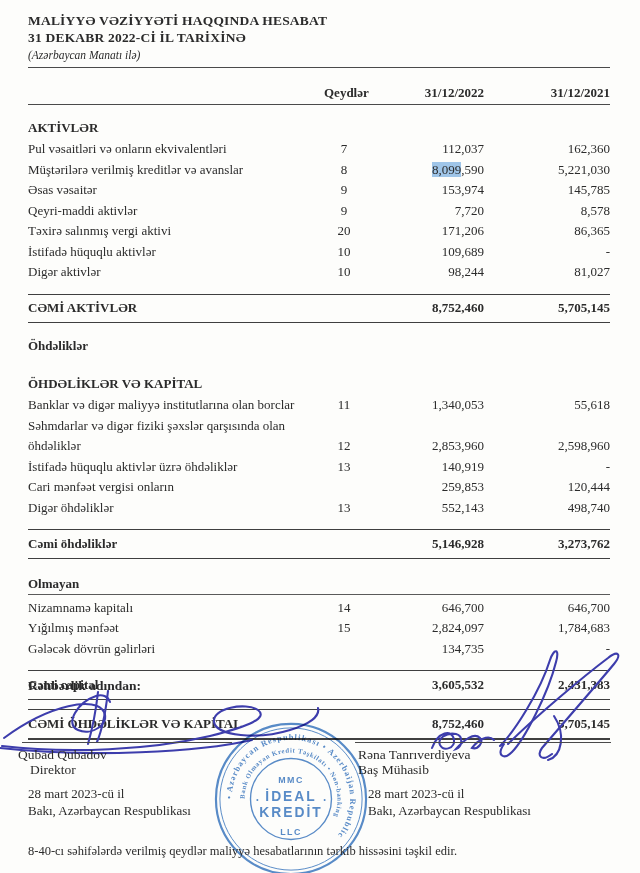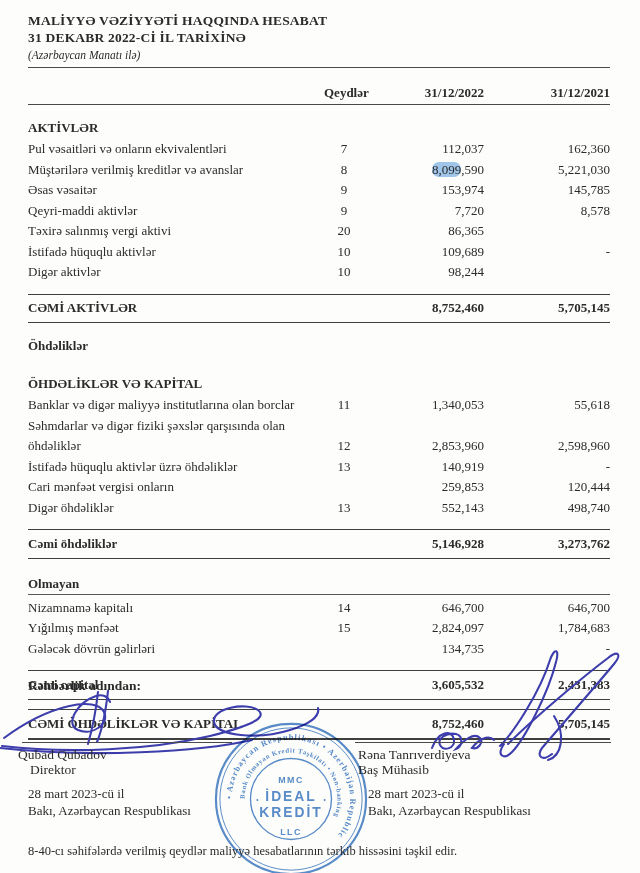--- a/index.html
+++ b/index.html
@@ -27,21 +27,21 @@
   .sec-title.big { margin-top:22px; }
   .sec-title.underlined { border-bottom:1px solid #5a5a5a; padding-bottom:2px; margin-top:17px; }
   .rows { margin-top:3px; }
 
   .total-row { margin-top:11px; border-top:1.5px solid #3f3f3f; border-bottom:1.5px solid #3f3f3f;
                padding:3.5px 0; font-weight:bold; }
   .total-row .c-label { font-weight:bold; }
   .grand-row { margin-top:9px; border-top:1.5px solid #3f3f3f; border-bottom:2px solid #3f3f3f;
                padding:4px 0; font-weight:bold; }
 
-  .hl { background:#9fc5e8;border-radius:7px; }
+  .hl { background:#9fc5e8; }
 
   
   .sig-heading { position:absolute; left:28px; top:678px; font-weight:bold; font-size:13.5px; }
   .sig-line { position:absolute; border-bottom:1.2px solid #4a4a4a; }
   .sig-line.left  { left:22px;  top:742px; width:210px; }
   .sig-line.right { left:355px; top:742px; width:256px; }
   .sig-name  { position:absolute; font-size:13.5px; line-height:15px; }
   .sig-name.left  { left:18px;  top:747px; }
   .sig-name.right { left:358px; top:747px; }
   .sig-title { position:absolute; font-size:13.5px; }
@@ -97,32 +97,34 @@
       </div>
       <div class="t-row">
         <div class="c-label">Qeyri-maddi aktivlər</div>
         <div class="c-note">9</div>
         <div class="c-val">7,720</div>
         <div class="c-val">8,578</div>
       </div>
       <div class="t-row">
         <div class="c-label">Təxirə salınmış vergi aktivi</div>
         <div class="c-note">20</div>
+        <div class="c-val">171,206</div>
         <div class="c-val">86,365</div>
       </div>
       <div class="t-row">
         <div class="c-label">İstifadə hüquqlu aktivlər</div>
         <div class="c-note">10</div>
         <div class="c-val">109,689</div>
         <div class="c-val">-</div>
       </div>
       <div class="t-row">
         <div class="c-label">Digər aktivlər</div>
         <div class="c-note">10</div>
         <div class="c-val">98,244</div>
+        <div class="c-val">81,027</div>
       </div>
     </div>
 
     <div class="t-row total-row">
       <div class="c-label">CƏMİ AKTİVLƏR</div>
       <div class="c-note"></div>
       <div class="c-val">8,752,460</div>
       <div class="c-val">5,705,145</div>
     </div>
 

